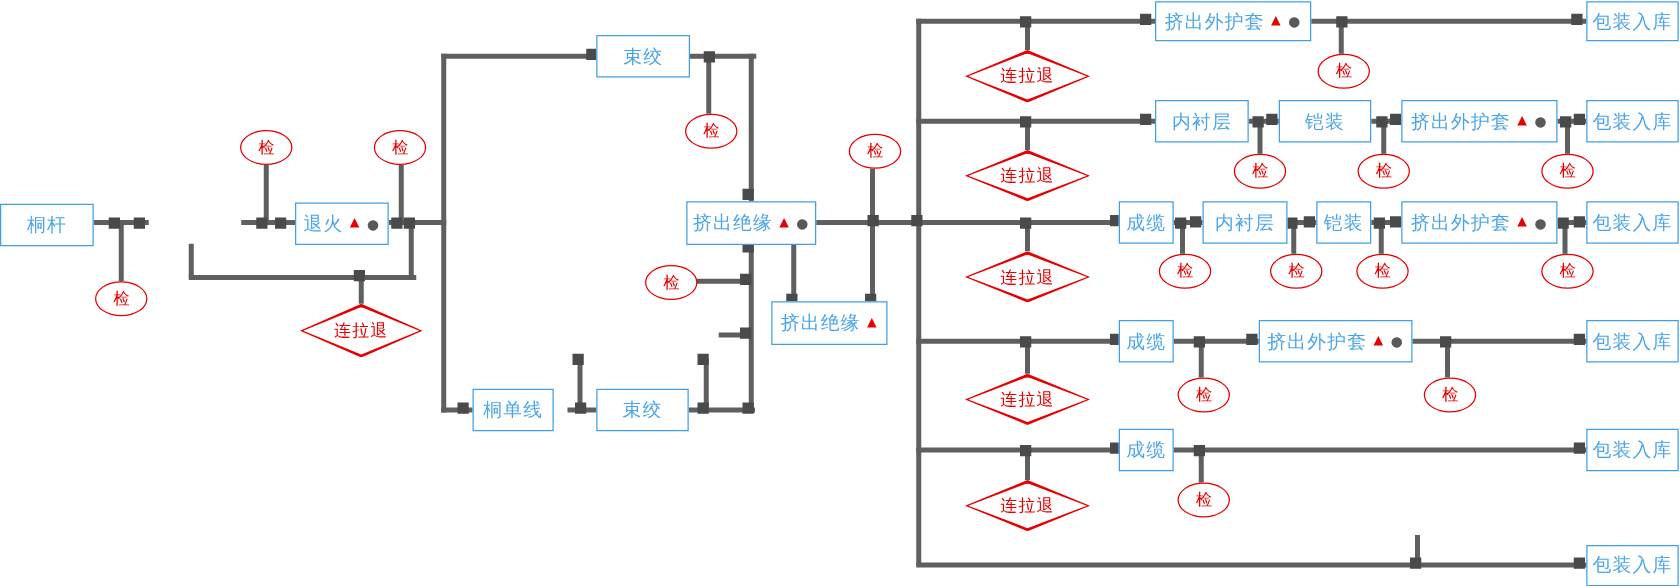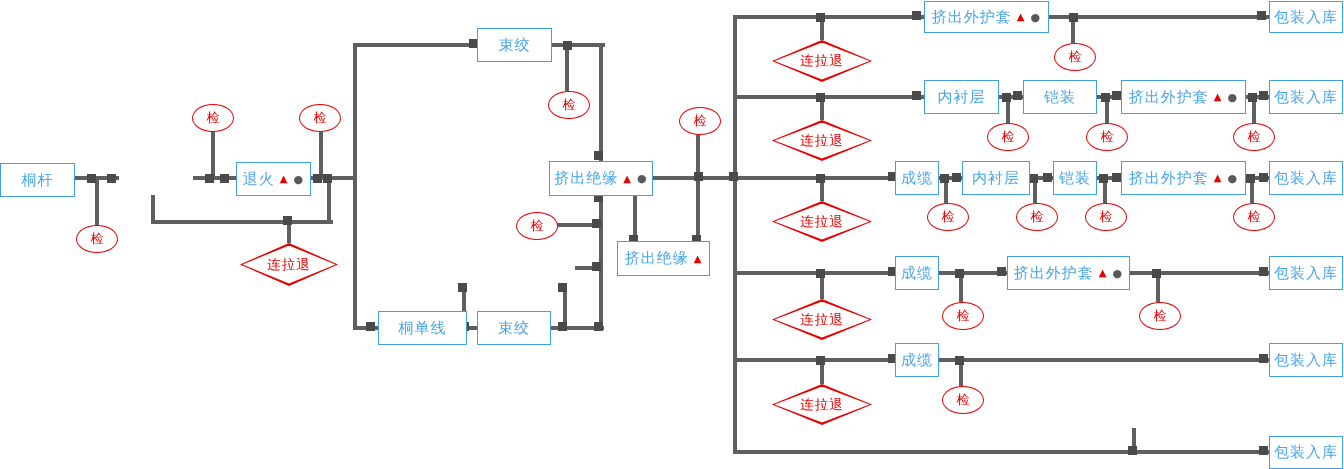--- a/index.html
+++ b/index.html
@@ -155,21 +155,21 @@
       <span>桐杆</span>
     </div>
   <div class="pbox" style="left:236px;top:162px;width:75px;height:34px">
       <span>退火</span>
       <span class="tri">▲</span>
       <span class="cirm">●</span>
     </div>
   <div class="pbox" style="left:477px;top:28px;width:75px;height:34px">
       <span>束绞</span>
     </div>
-  <div class="pbox" style="left:378px;top:311px;width:89px;height:34px">
+  <div class="pbox" style="left:378px;top:311px;width:65px;height:34px">
       <span>桐单线</span>
     </div>
   <div class="pbox" style="left:477px;top:311px;width:74px;height:34px">
       <span>束绞</span>
     </div>
   <div class="pbox" style="left:549px;top:161px;width:104px;height:35px">
       <span>挤出绝缘</span>
       <span class="tri">▲</span>
       <span class="cirm">●</span>
     </div>

